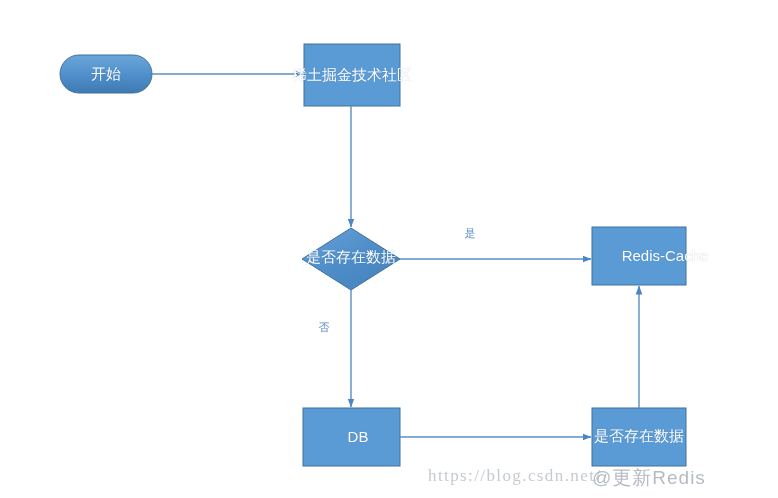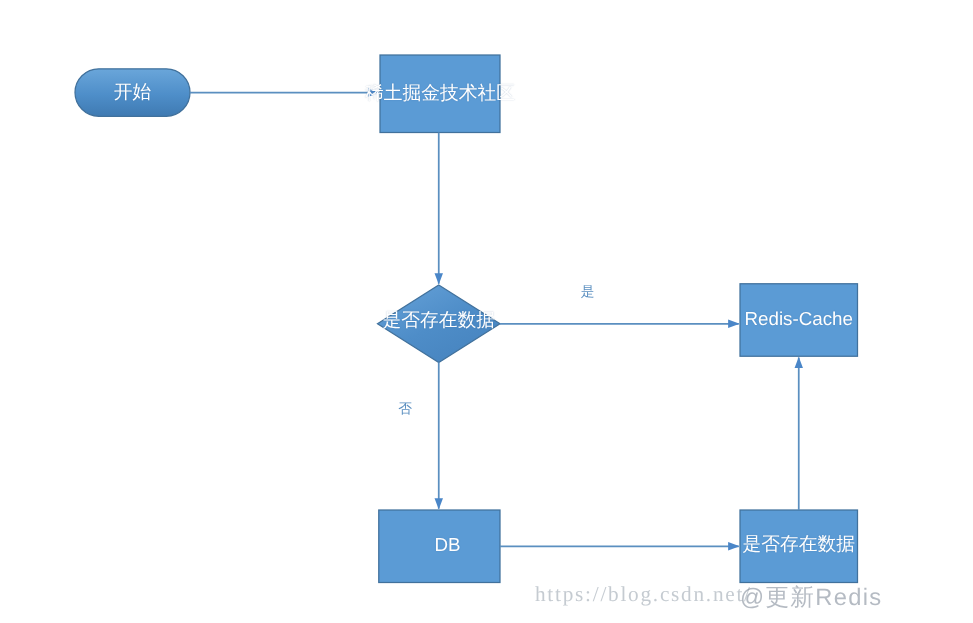--- a/index.html
+++ b/index.html
@@ -123,21 +123,21 @@
 
     <line x1="639" y1="408" x2="639" y2="286" stroke="#5b8fc0" stroke-width="1.4" marker-end="url(#arrowBlue)"></line>
   </svg>
 
   <div class="node-label" style="left:106px; top:74px;">开始</div>
 
   <div class="node-label" style="left:352px; top:75px;">稀土掘金技术社区</div>
 
   <div class="node-label" style="left:351px; top:257px;">是否存在数据</div>
 
-  <div class="node-label" style="left:639px; top:256px;">Redis-Cache</div>
+  <div class="node-label" style="left:665px; top:256px;">Redis-Cache</div>
 
   <div class="node-label" style="left:358px; top:437px;">DB</div>
 
   <div class="node-label" style="left:639px; top:436px;">是否存在数据</div>
 
   <div class="edge-label" style="left:470px; top:234px;">是</div>
 
   <div class="edge-label" style="left:324px; top:328px;">否</div>
 
   <div class="watermark wm-url">https://blog.csdn.net/</div>

